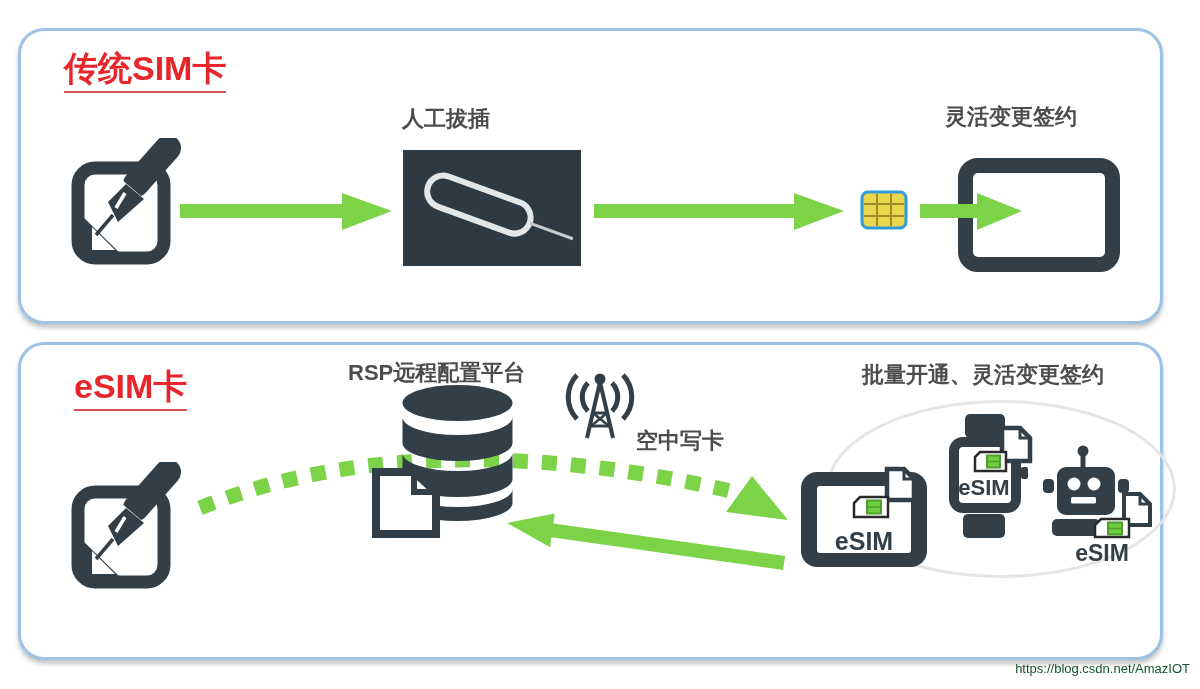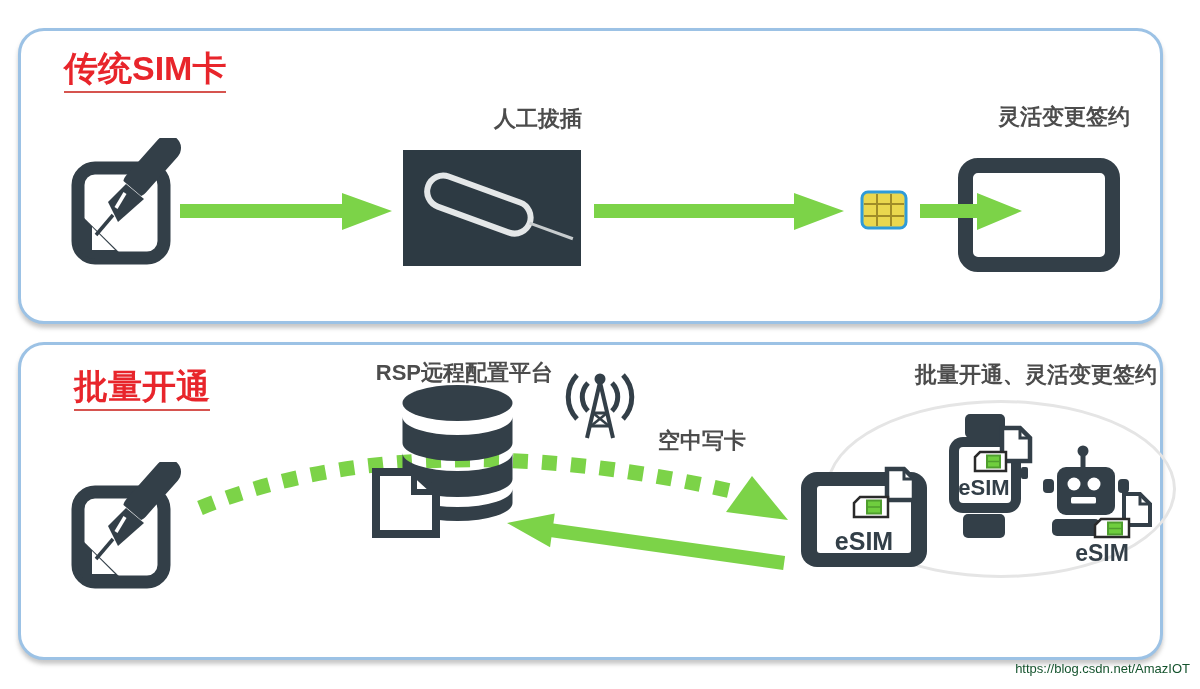--- a/index.html
+++ b/index.html
@@ -12,21 +12,21 @@
     box-shadow:0 4px 4px rgba(130,130,130,.45);
   }
   .panel-top{left:18px;top:28px;width:1139px;height:290px;}
   .panel-bottom{left:18px;top:342px;width:1139px;height:312px;}
   .abs{position:absolute;}
   .title{
     font-size:34px;font-weight:700;color:#e8252b;line-height:1.1;
     border-bottom:2px solid #d6544f;padding-bottom:4px;white-space:nowrap;
   }
   .lbl{
-    font-size:22px;font-weight:600;color:#4c4c4c;text-align:right;white-space:nowrap;
+    font-size:22px;font-weight:600;color:#4c4c4c;text-align:left;white-space:nowrap;
   }
   .pin-box{background:#2d3a43;}
   .tablet-plain{
     border:15px solid #333f48;border-radius:20px;background:#fff;box-sizing:border-box;
   }
   .orbit{
     border:3px solid #e5e5e5;border-radius:50%;
   }
   .watermark{
     font-size:13px;color:#14532d;text-align:right;white-space:nowrap;
@@ -84,21 +84,21 @@
   <div class="abs lbl" style="left:945px;top:102px;width:185px;">灵活变更签约</div>
 
   <div class="abs tablet-plain" style="left:958px;top:158px;width:162px;height:114px;"></div>
 
   <svg class="abs" style="left:920px;top:193px;z-index:3;" width="102" height="37" viewBox="0 0 102 37">
     <polygon points="0,11 57,11 57,0 102,18 57,37 57,25 0,25" fill="#7cd348"></polygon>
   </svg>
 
   <div class="panel panel-bottom"></div>
 
-  <div class="abs title" style="left:74px;top:368px;">批量开通</div>
+  <div class="abs title" style="left:74px;top:368px;">eSIM卡</div>
 
   <svg class="abs" style="left:68px;top:462px;" width="118" height="130" viewBox="0 0 118 130">
     <rect x="10" y="30" width="86" height="90" rx="17" fill="none" stroke="#333f48" stroke-width="13"></rect>
     <path d="M10 74 V104 a17 17 0 0 0 17 17 H58 Z" fill="#333f48"></path>
     <path d="M24 89 L47 112 H24 Z" fill="#ffffff"></path>
     <line x1="100" y1="10" x2="68" y2="46" stroke="#333f48" stroke-width="26" stroke-linecap="round"></line>
     <line x1="52" y1="44" x2="72" y2="61" stroke="#ffffff" stroke-width="6"></line>
     <polygon points="58,46 76,61 50,84 40,64" fill="#333f48"></polygon>
     <line x1="57" y1="55" x2="48" y2="70" stroke="#ffffff" stroke-width="3.5"></line>
     <line x1="45" y1="77" x2="28" y2="97" stroke="#333f48" stroke-width="3.5"></line>

